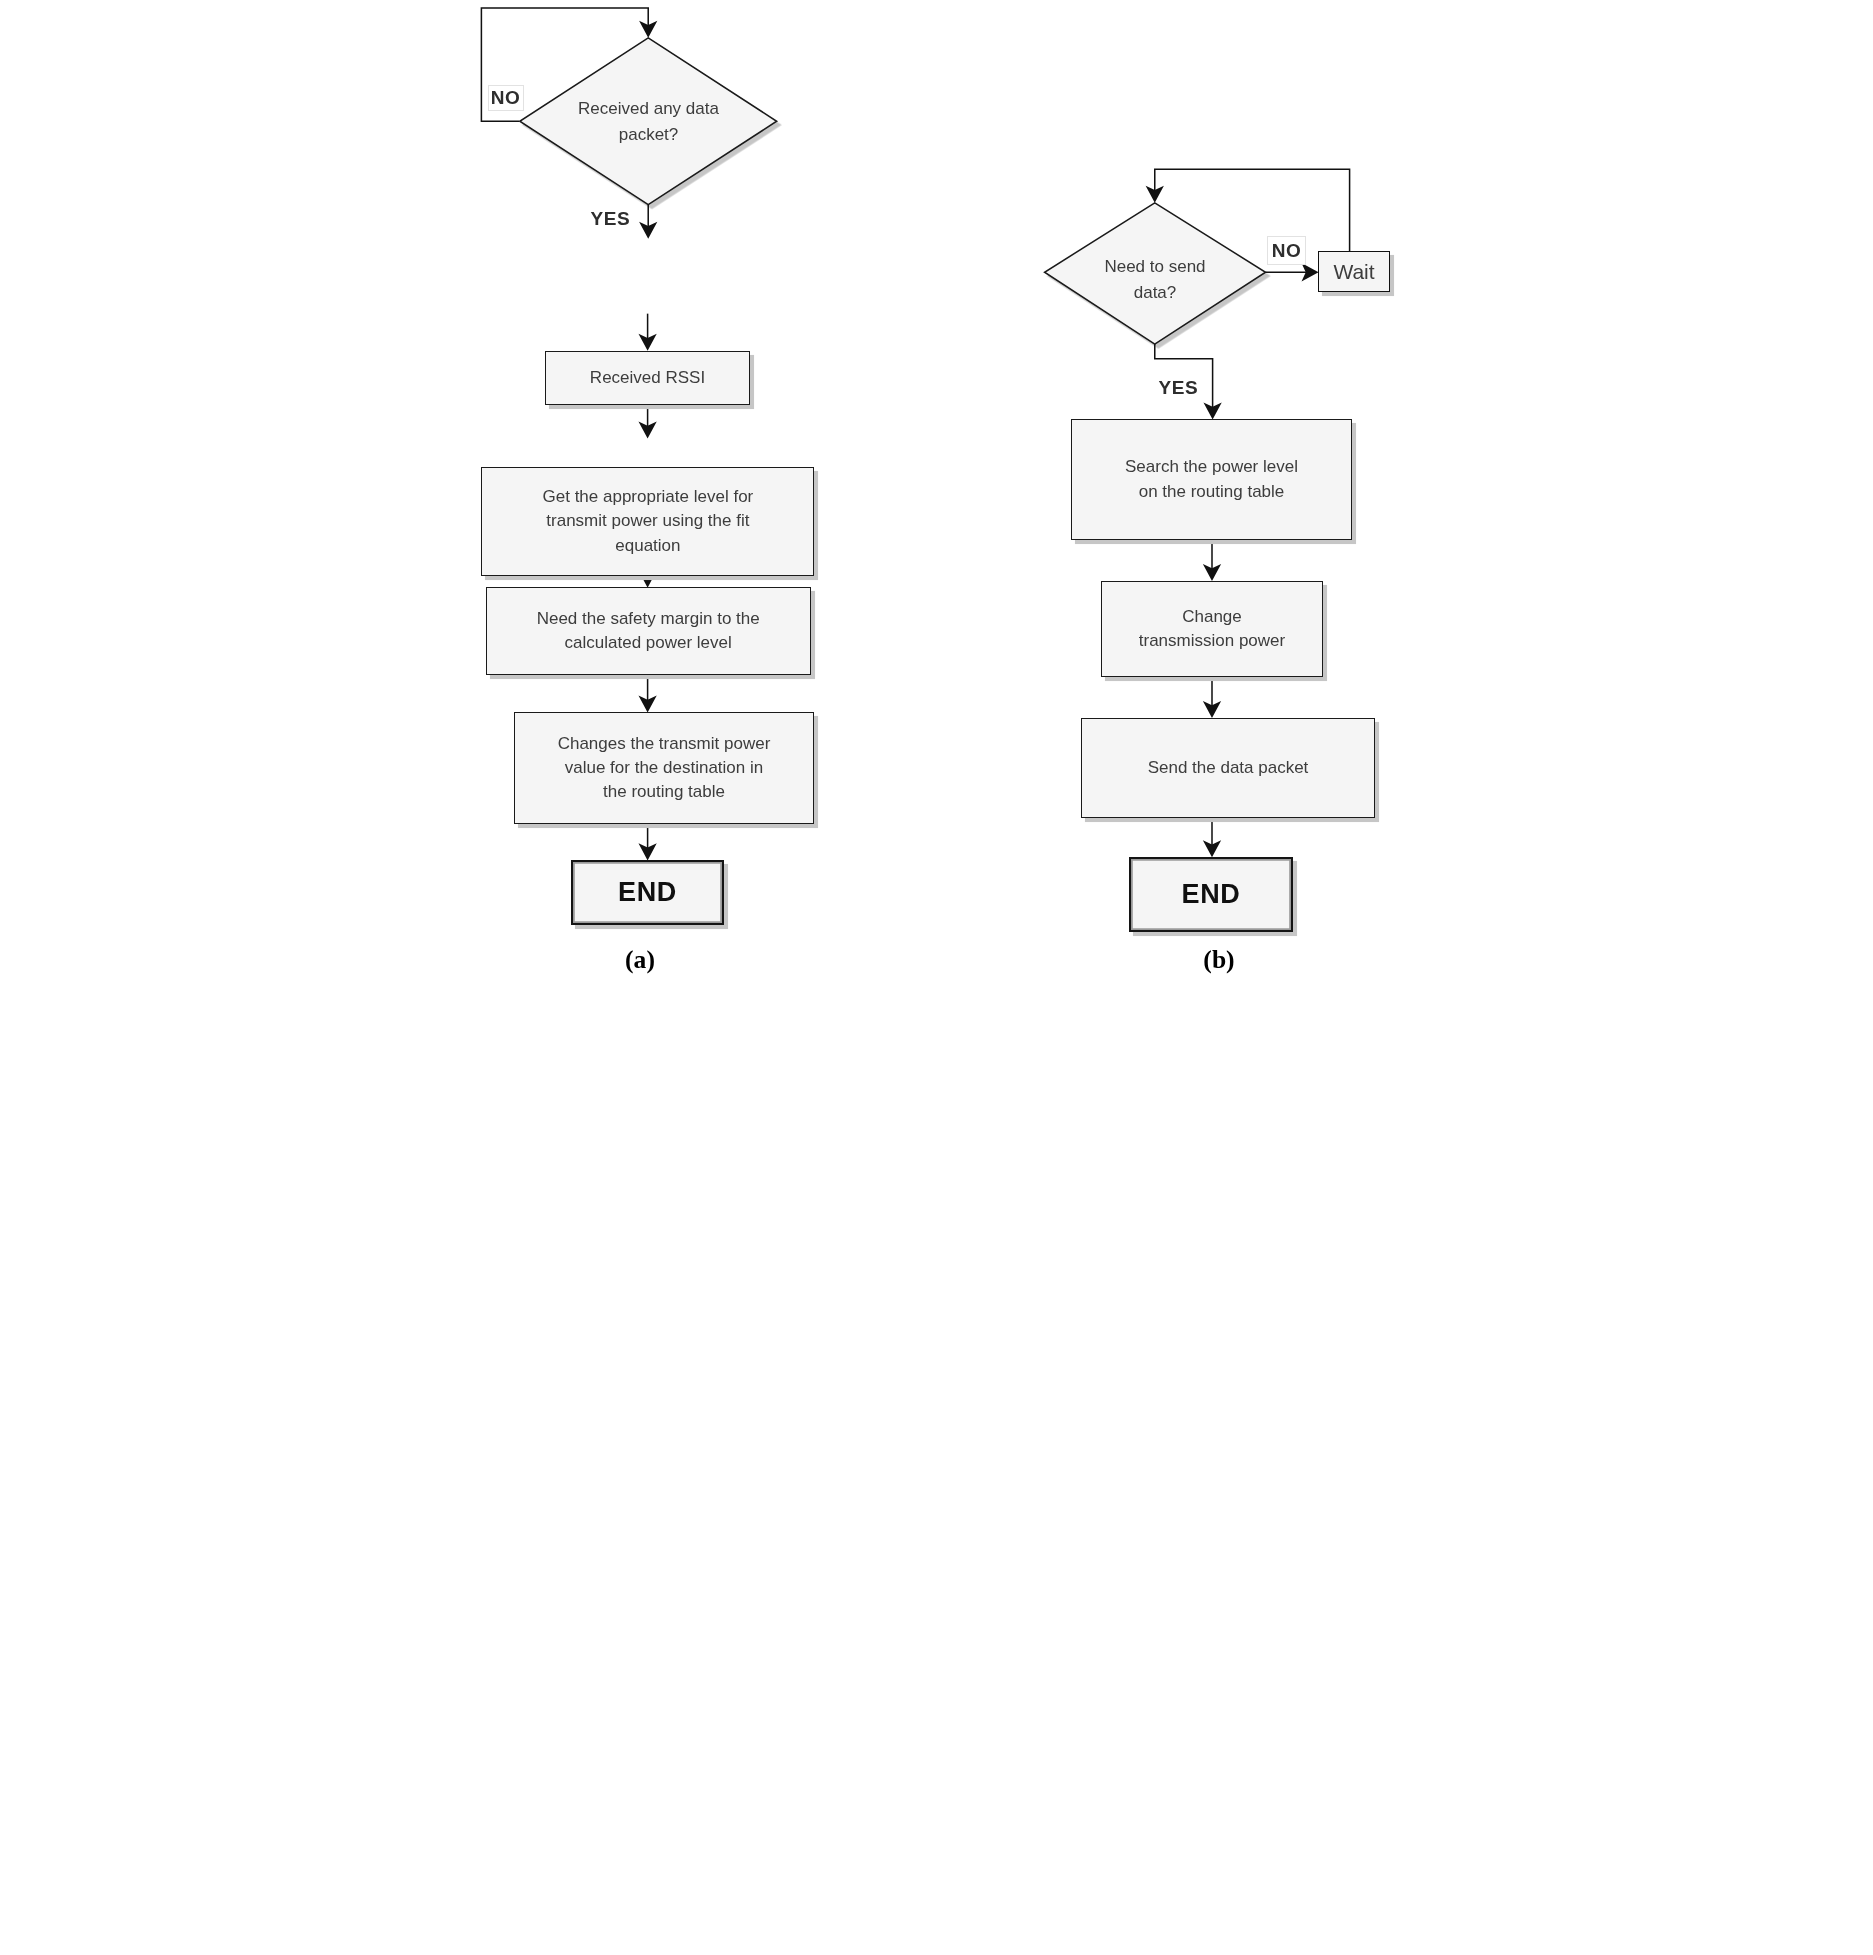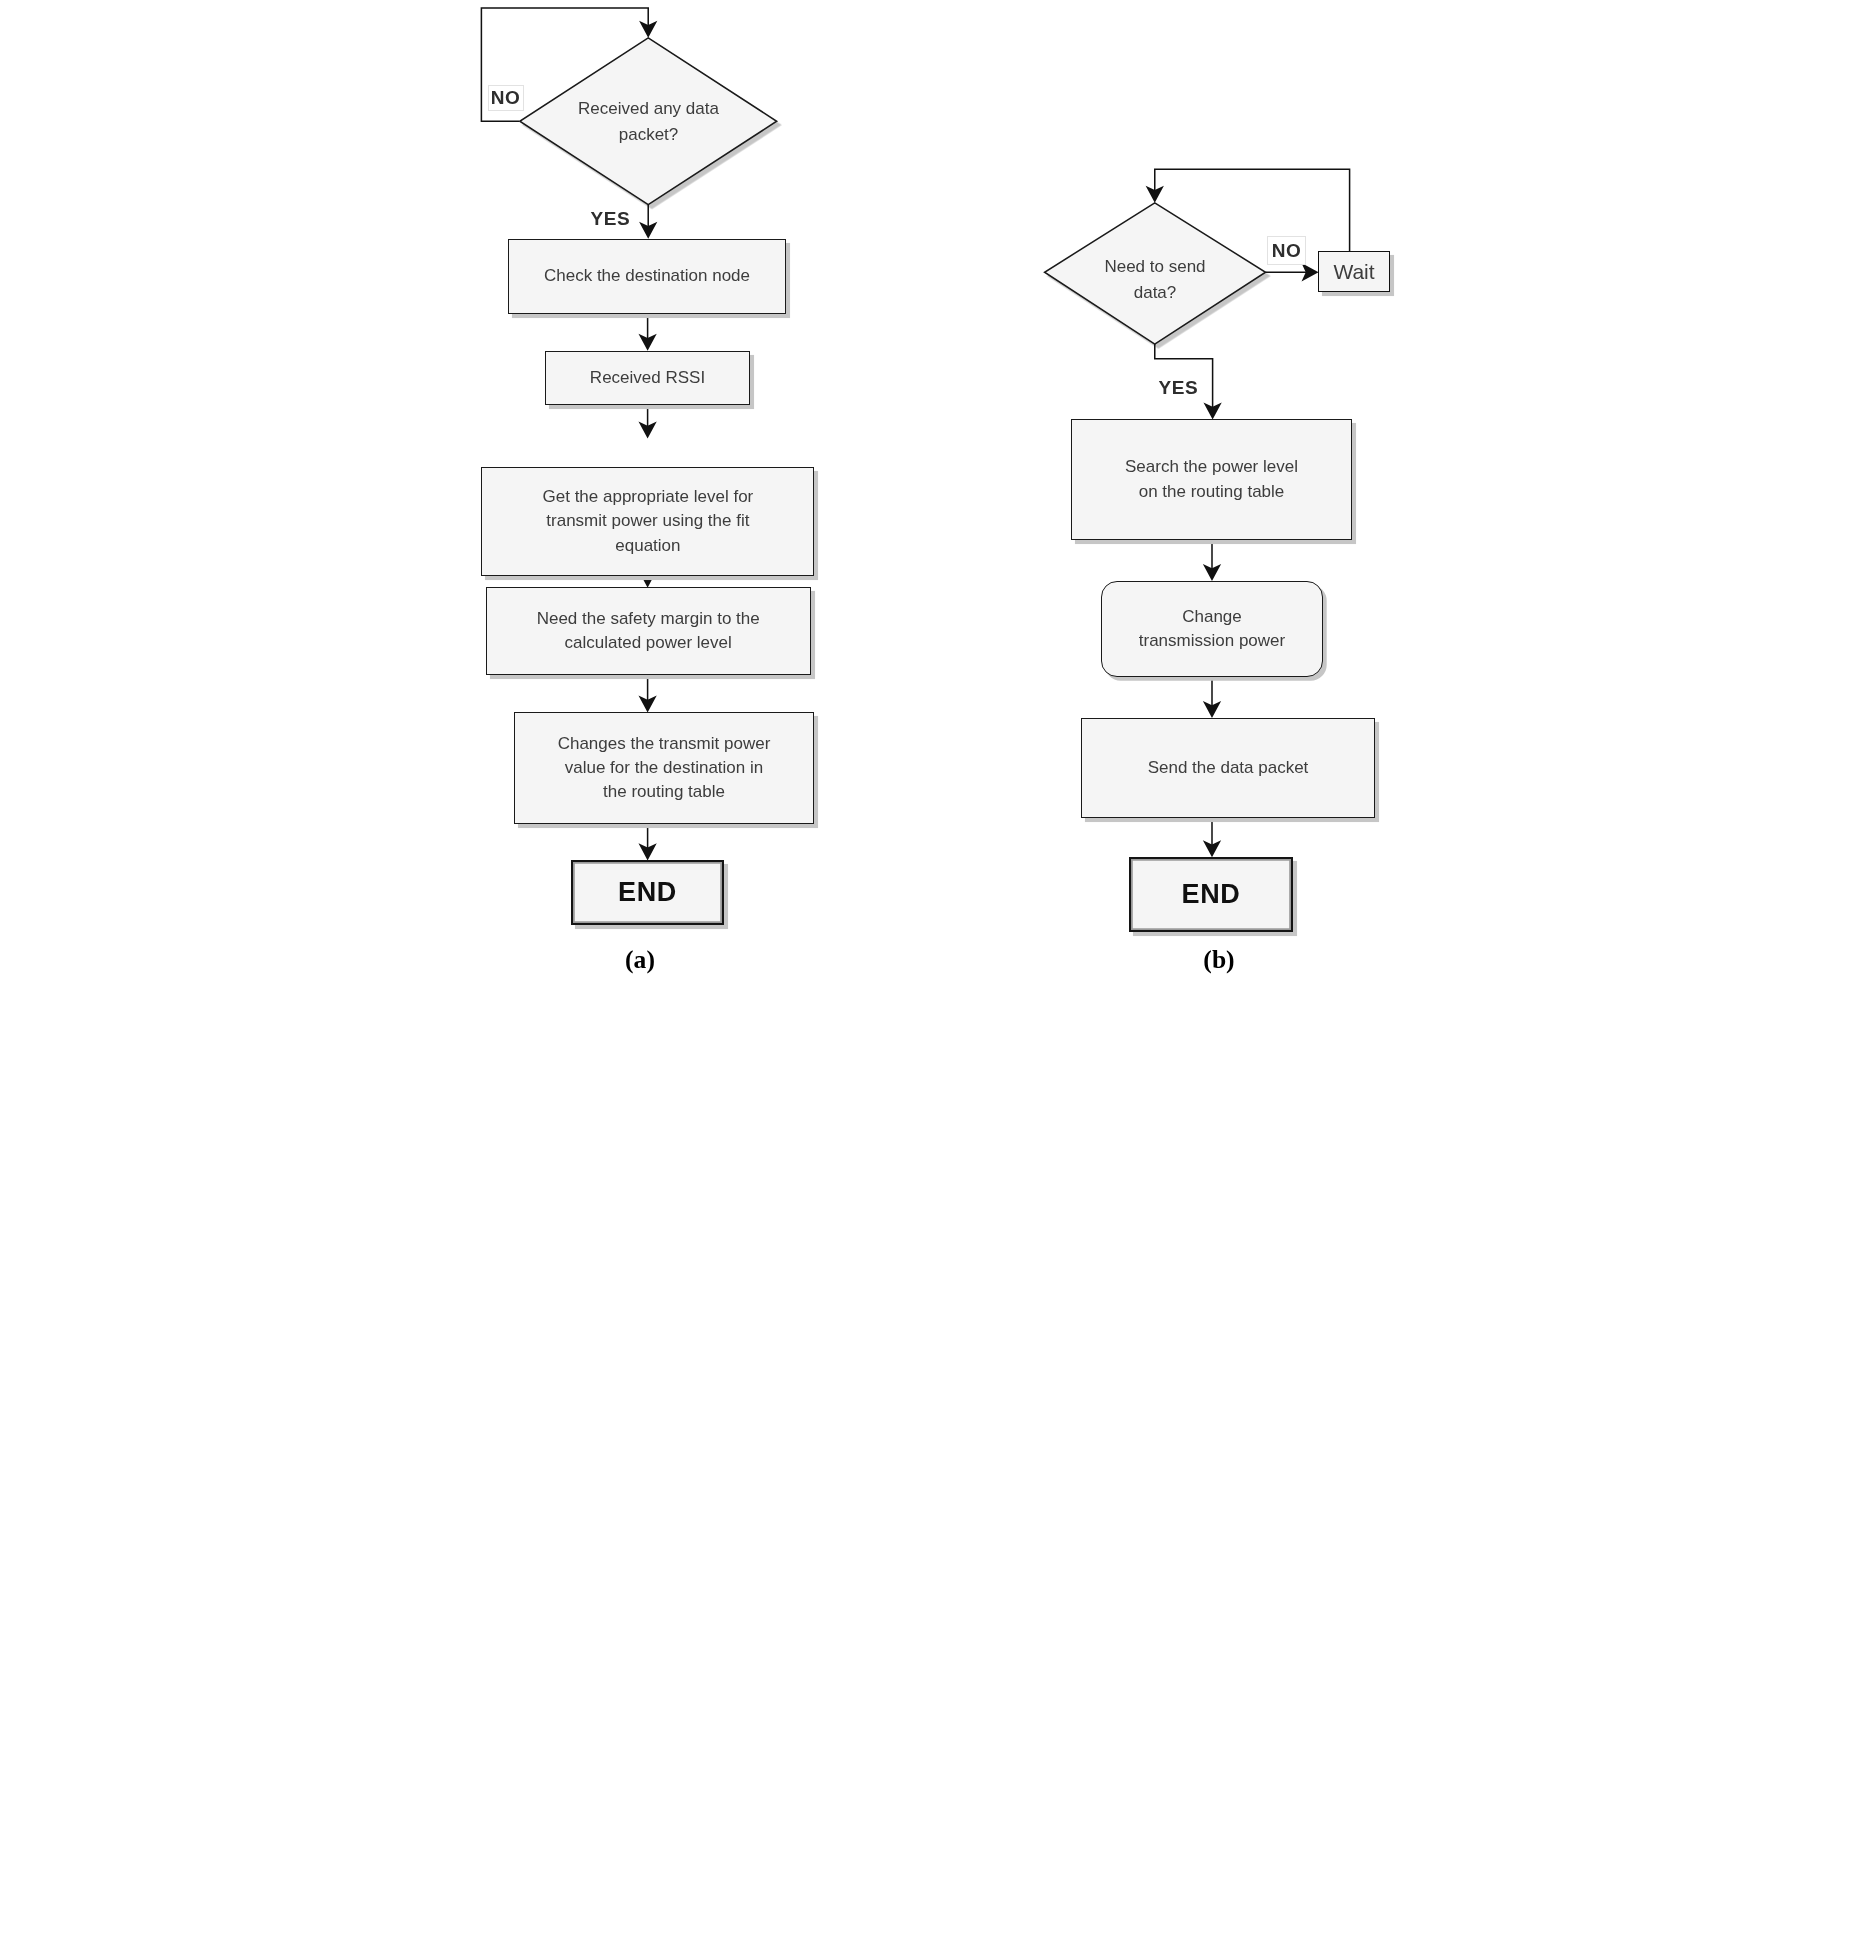--- a/index.html
+++ b/index.html
@@ -88,21 +88,20 @@
     </g>
   </svg>
 
   <div class="dtext" style="left:52px;top:38px;width:257px;height:167px;">Received any data
 packet?</div>
 
   <div class="lbl boxed" style="left:19.5px;top:85px;width:34px;height:24px;">NO</div>
 
   <div class="lbl" style="left:118px;top:208px;width:49px;height:21px;">YES</div>
 
-  <div class="node" style="left:40px;top:239px;width:278px;height:75px;padding:0 8.5px;">Check the destination node</div>
 
   <div class="node" style="left:77px;top:351px;width:205px;height:54px;padding:0 6px;">Received RSSI</div>
 
   <div class="node" style="left:13.4px;top:438px;width:333px;height:109px;padding:16px 12px;margin-top:29px;">Get the appropriate level for
 transmit power using the fit
 equation</div>
 
   <div class="node" style="left:17.7px;top:587px;width:325px;height:88px;padding:0 12px;">Need the safety margin to the
 calculated power level</div>
 
@@ -119,21 +118,21 @@
 
   <div class="lbl boxed" style="left:799px;top:236px;width:37px;height:27px;">NO</div>
 
   <div class="node waitnode" style="left:850px;top:251px;width:72px;height:41px;">Wait</div>
 
   <div class="lbl" style="left:685px;top:377px;width:51px;height:22px;">YES</div>
 
   <div class="node" style="left:603px;top:419px;width:281px;height:121px;padding:0 18px;">Search the power level
 on the routing table</div>
 
-  <div class="node" style="left:633px;top:581px;width:222px;height:96px;padding:0 8.5px;border-radius:16px;">Change
+  <div class="node" style="left:633px;top:581px;width:222px;height:96px;padding:0 8.5px;">Change
 transmission power</div>
 
   <div class="node" style="left:613px;top:718px;width:294px;height:100px;padding:0 9.7px;">Send the data packet</div>
 
   <div class="node terminator" style="left:661px;top:857px;width:164px;height:75px;">END</div>
 
   <div class="cap" style="left:678px;top:944px;width:146px;height:32px;">(b)</div>
 
 </div>
 

